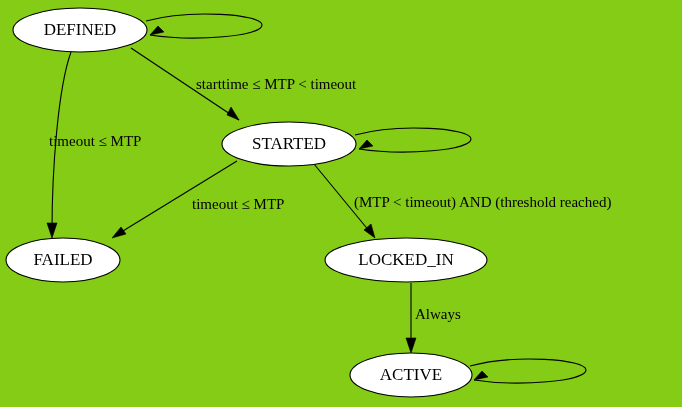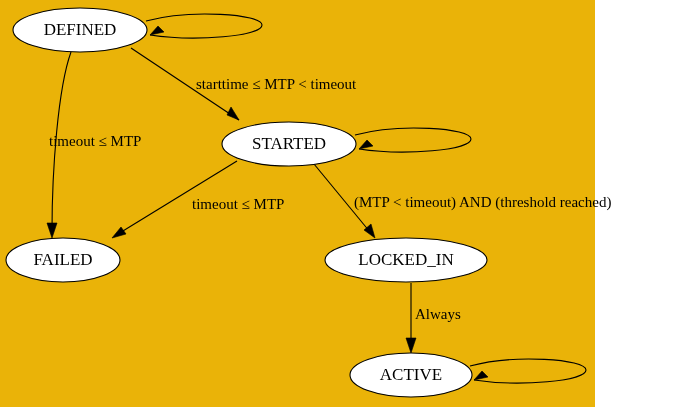--- a/index.html
+++ b/index.html
@@ -9,23 +9,23 @@
     background: #ffffff;
   }
   body {
     width: 682px;
     height: 407px;
     font-family: "Liberation Serif", "DejaVu Serif", serif;
     overflow: hidden;
   }
   #diagram-root {
     position: relative;
-    width: 595px;
+    width: 682px;
     height: 407px;
-    background: #eab308;
+    background: #84cc16;
   }
   svg#state-graph {
     display: block;
     width: 682px;
     height: 407px;
   }
   .node-ellipse {
     fill: #ffffff;
     stroke: #000000;
     stroke-width: 1.1;

